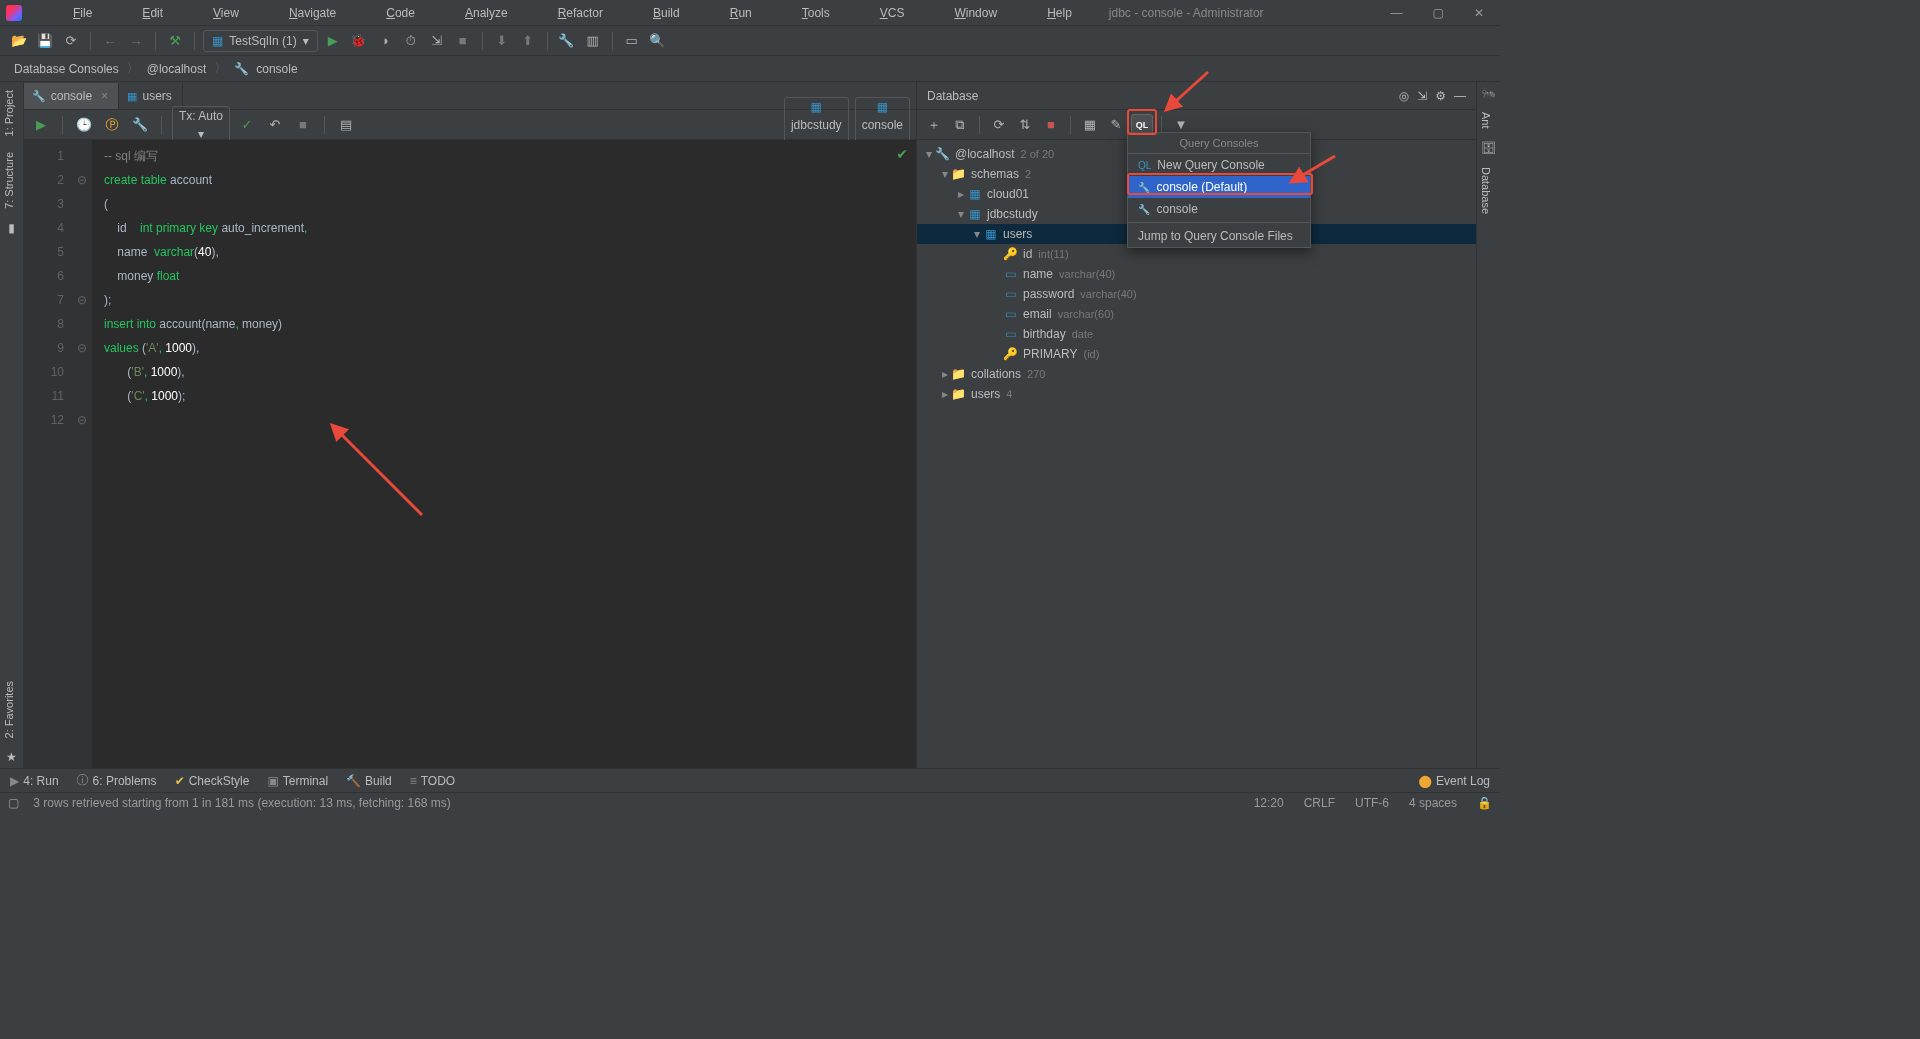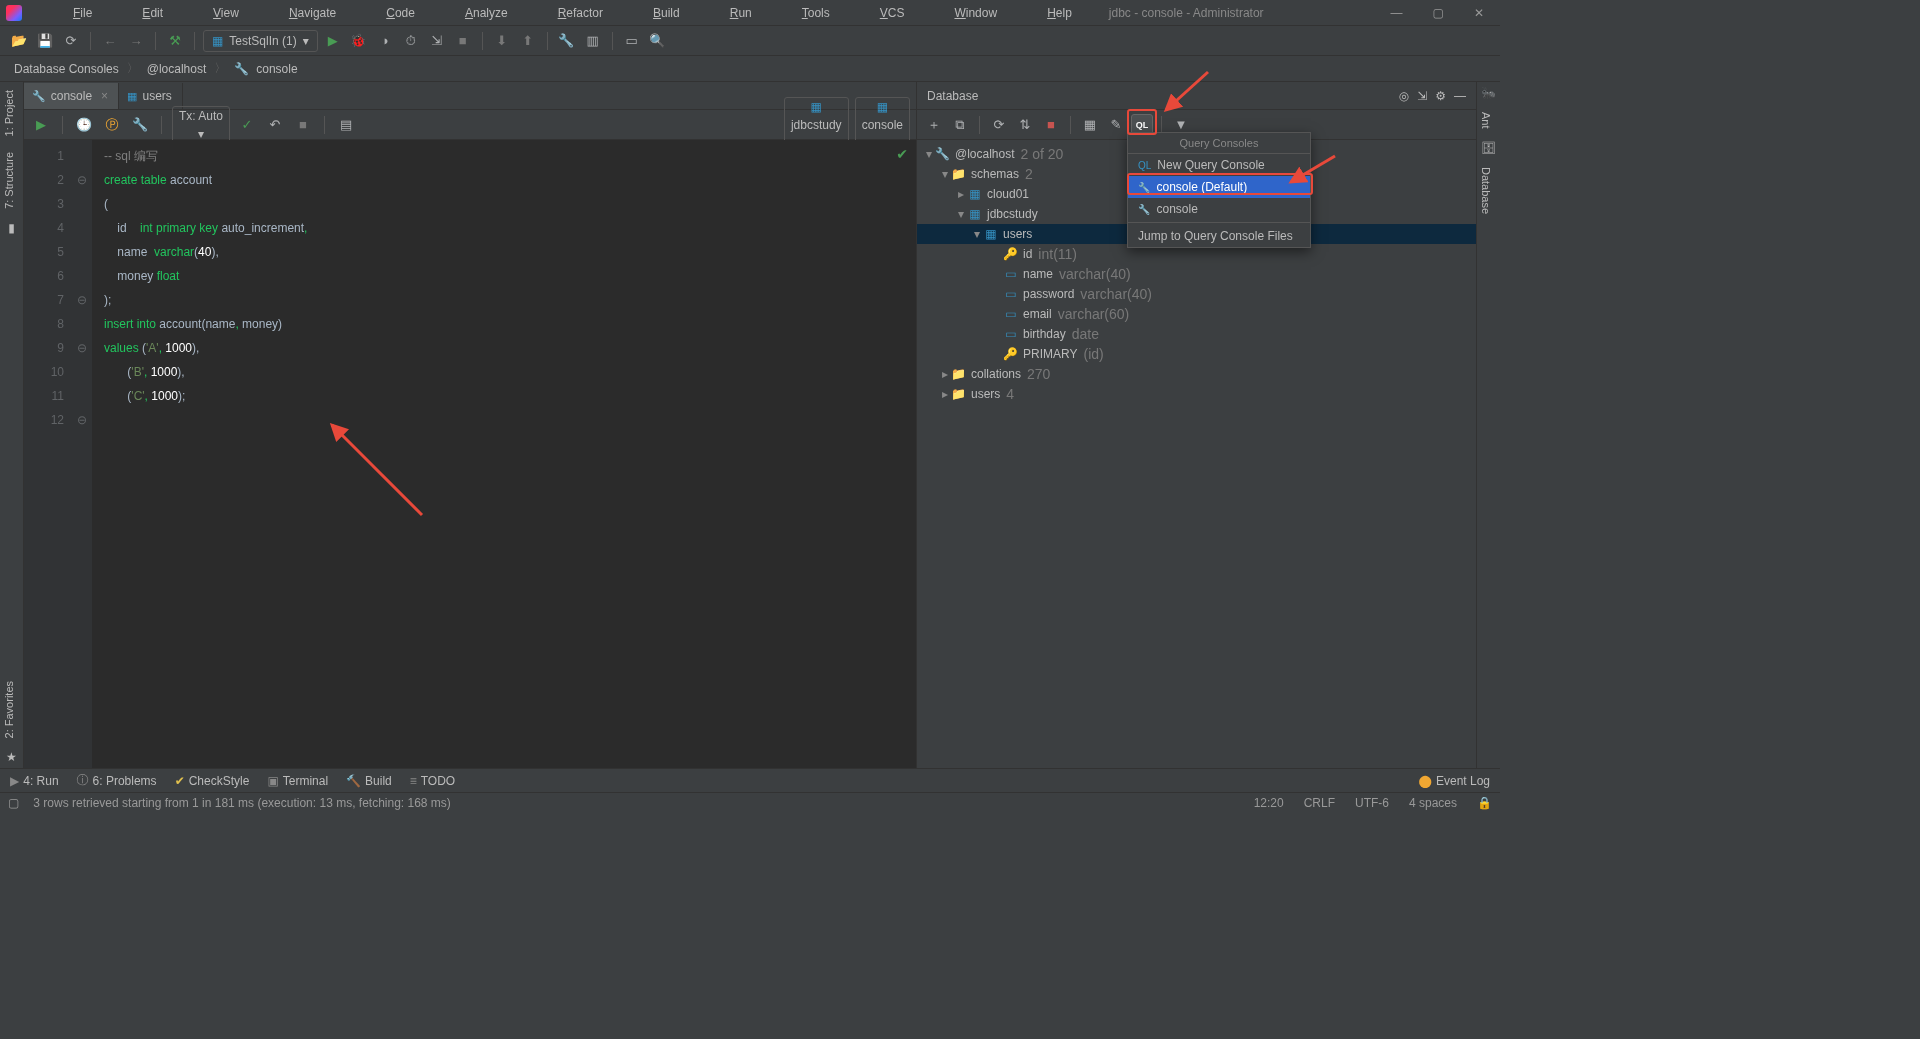--- a/index.html
+++ b/index.html
@@ -46,21 +46,21 @@
 .dbpanel { width:560px; background:#3c3f41; border-left:1px solid #323232; display:flex; flex-direction:column; }
 .dbhdr { height:28px; display:flex; align-items:center; padding:0 10px; border-bottom:1px solid #323232; }
 .dbhdr .sp { margin-left:auto; display:flex; gap:8px; }
 .dbtb { height:30px; display:flex; align-items:center; padding:0 6px; gap:4px; border-bottom:1px solid #323232; }
 .dbtree { flex:1; overflow:auto; padding:4px 0; font-size:12.5px; }
 .trow { display:flex; align-items:center; height:20px; cursor:pointer; padding-left:6px; }
 .trow.selsoft { background:#0d293e; }
 .tw { display:inline-block; }
 .arr { width:12px; color:#888; text-align:center; }
 .tico { width:16px; text-align:center; margin-right:4px; }
-.muted { color:#787878; margin-left:6px; font-size:14px;}
+.muted { color:#787878; margin-left:6px; font-size:11px;}
 .popup { position:absolute; background:#3c3f41; border:1px solid #555; box-shadow:0 4px 12px rgba(0,0,0,.5); z-index:100; min-width:184px;}
 .popup .ptitle { text-align:center; padding:4px 0; color:#888; border-bottom:1px solid #555; font-size:11px;}
 .popup .pitem { padding:4px 10px; display:flex; align-items:center; gap:6px; cursor:pointer; }
 .popup .pitem.selp { background:#2f65ca; color:#fff; }
 .popup .psep { height:1px; background:#555; margin:2px 0; }
 .rightgutter { width:24px; background:#3c3f41; border-left:1px solid #323232; }
 .rvtab { writing-mode:vertical-lr; padding:8px 3px; text-align:center; cursor:pointer; color:#bbb; font-size:11px;}
 .btmtabs { height:24px; background:#3c3f41; border-top:1px solid #323232; display:flex; align-items:center; padding:0 10px; gap:18px; }
 .btab { display:flex; align-items:center; gap:4px; cursor:pointer; font-size:11px; color:#bbb;}
 .btab .bicon { color:#888; }

